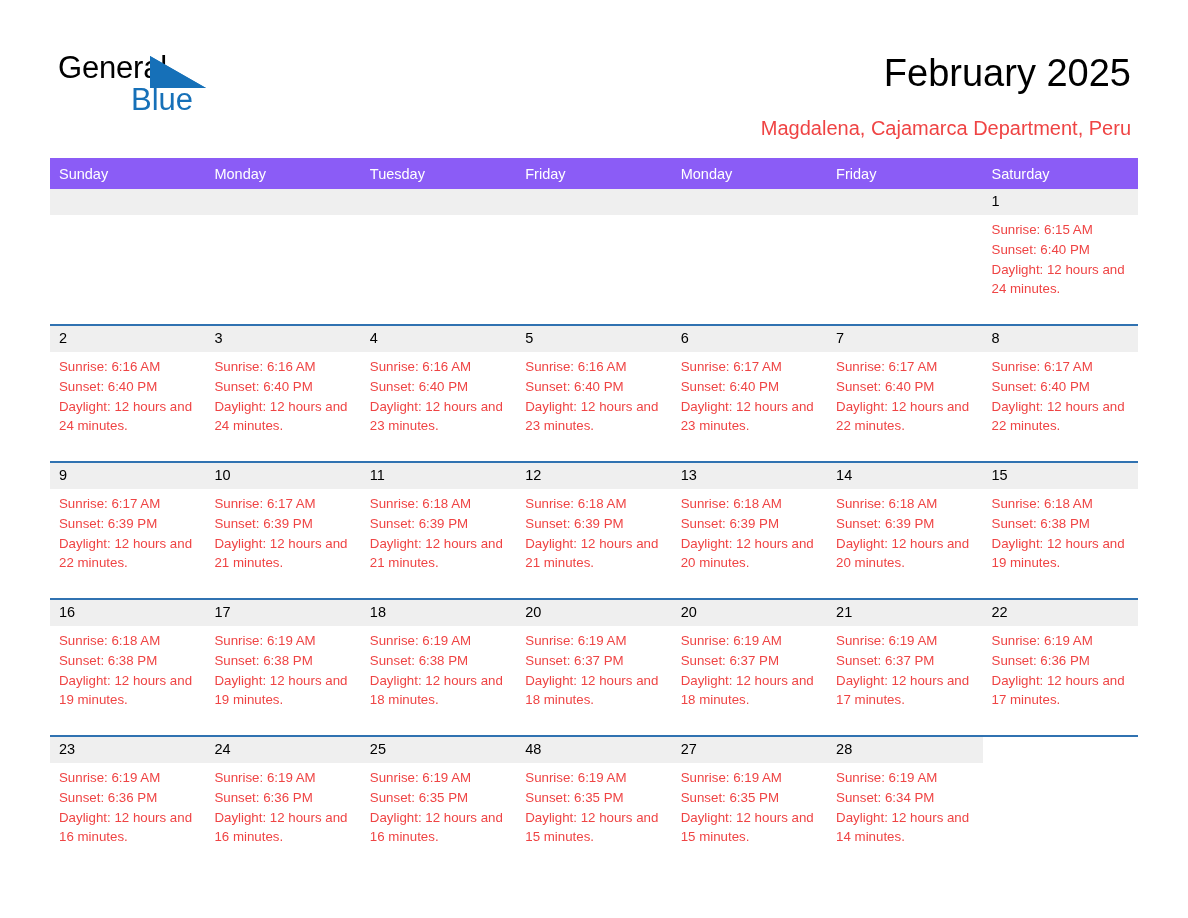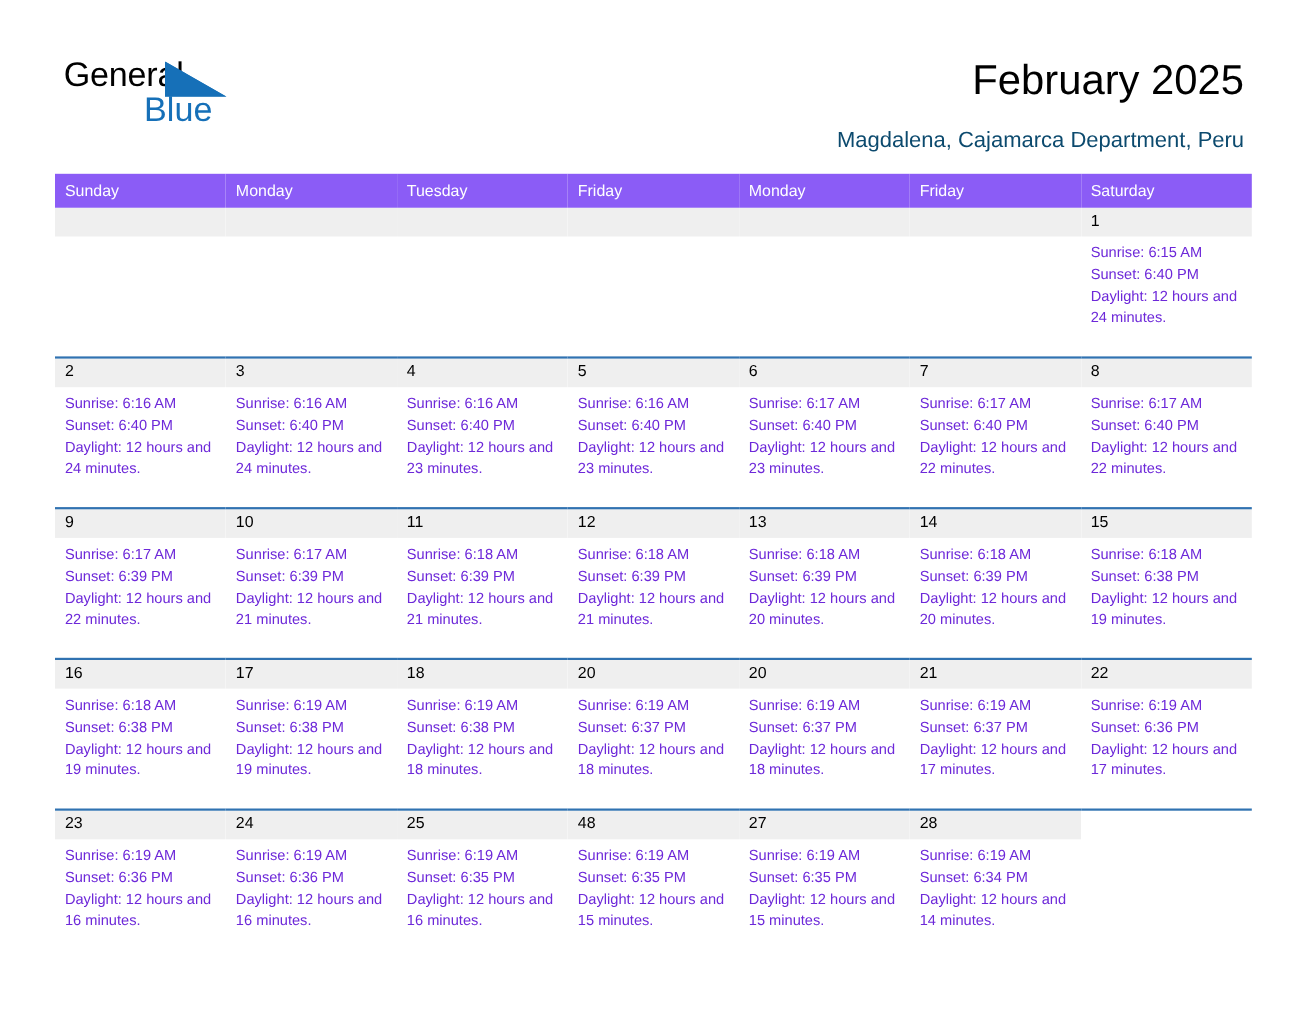--- a/index.html
+++ b/index.html
@@ -65,21 +65,21 @@
     font-size: 38px;
     color: #000000;
     text-align: right;
     white-space: nowrap;
   }
   .subtitle {
     position: absolute;
     right: 57px;
     top: 117px;
     font-size: 20px;
-    color: #0c4a6e;
+    color: #ef4444;
     text-align: center;
     white-space: nowrap;
   }
 
   
   .calendar {
     position: absolute;
     left: 50px;
     top: 158px;
     width: 1088px;
@@ -129,21 +129,21 @@
   td.void {
     background: #ffffff;
   }
   td.void .daynum {
     background: #ffffff;
   }
   .info {
     padding: 5px 6px 0 9px;
     font-size: 13.3px;
     line-height: 19.8px;
-    color: #6d28d9;
+    color: #ef4444;
   }
   .info div {
     white-space: nowrap;
   }
   .info .daylight {
     white-space: normal;
   }
 </style>
 </head>
 <body>

